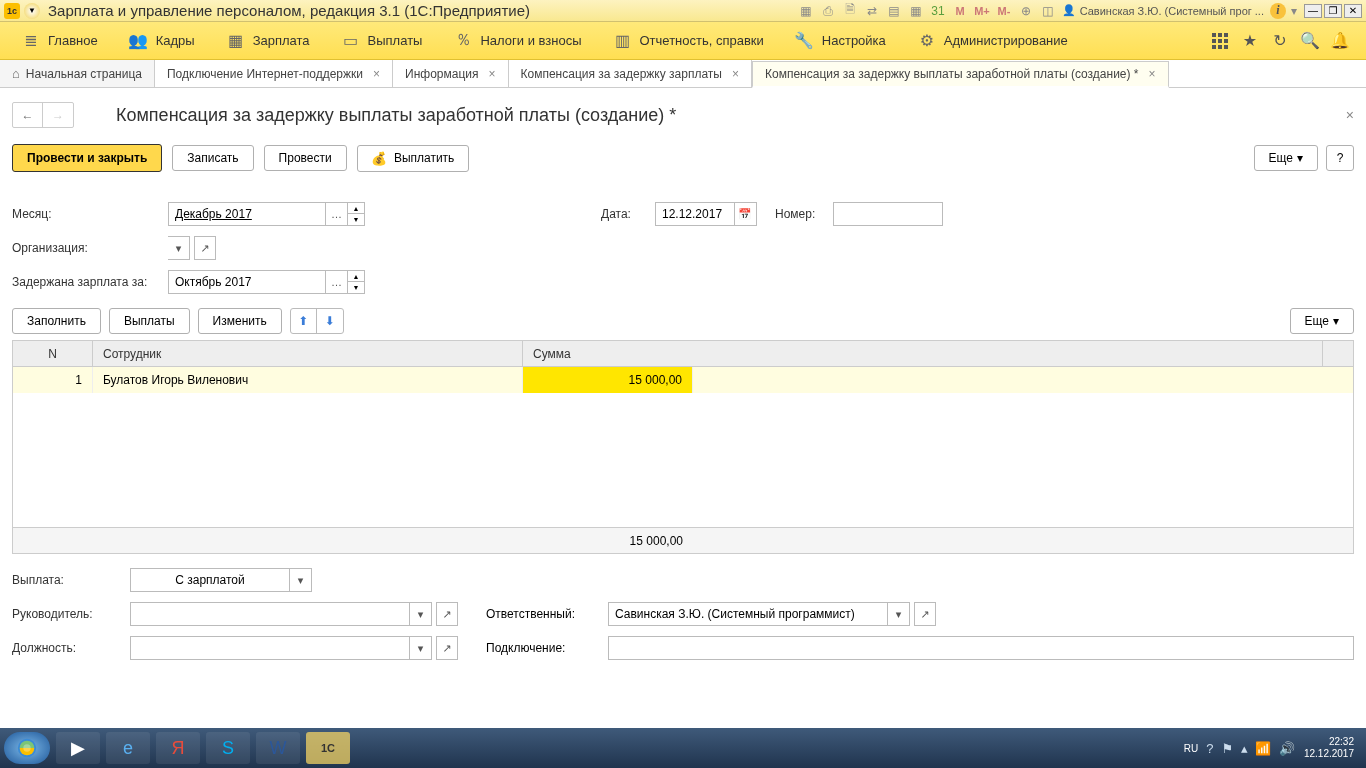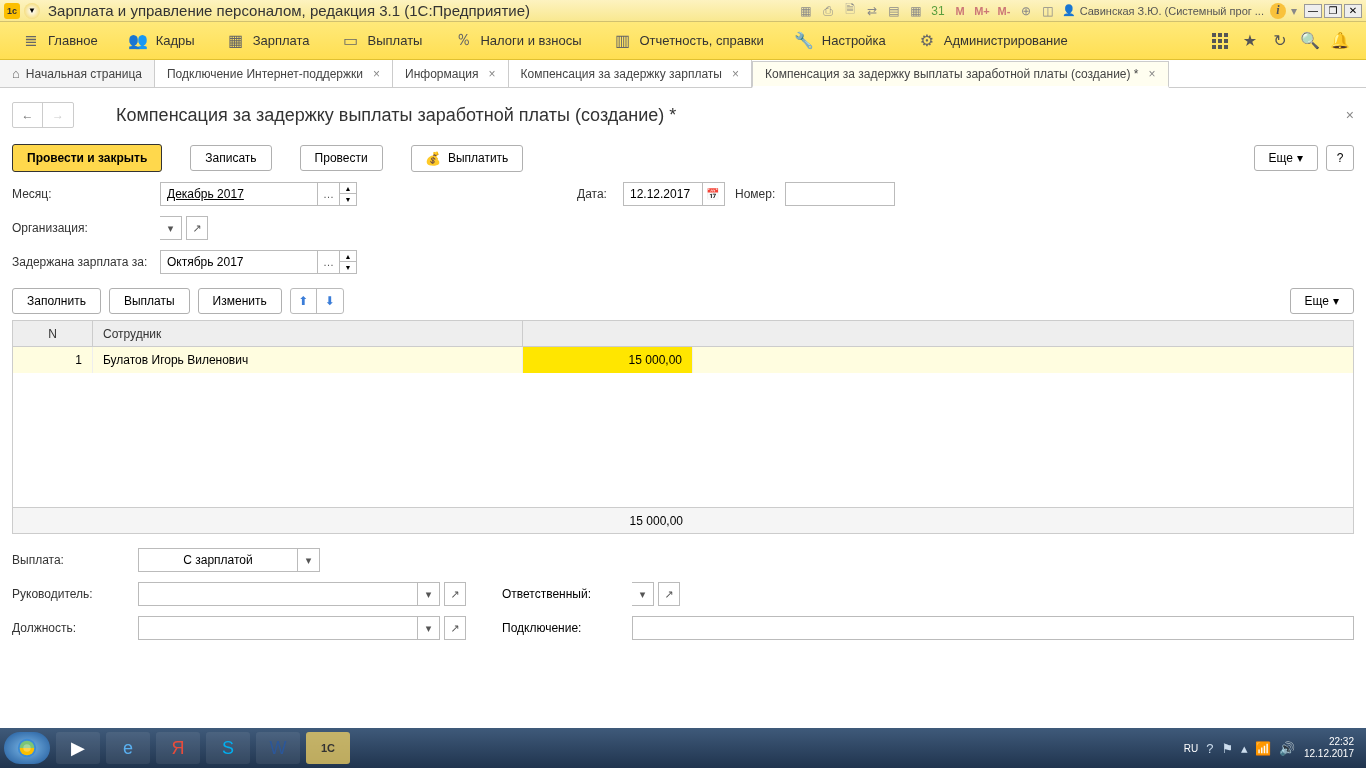--- a/index.html
+++ b/index.html
@@ -38,31 +38,31 @@
 
 .content{ padding:8px 12px 0 12px; position:relative; height:635px; overflow:visible;}
 .header-row{ display:flex; align-items:center; gap:12px; margin-bottom:16px; margin-top:6px;}
 .nav-btns{display:flex;border:1px solid #ccc;border-radius:2px;}
 .nav-btns .nb{width:30px;height:24px;display:flex;align-items:center;justify-content:center;cursor:pointer;color:#666;}
 .nav-btns .nb:first-child{border-right:1px solid #ccc;}
 .page-title{ font-size:18px; color:#333; margin-left:30px;}
 .close-x{margin-left:auto; color:#888; font-size:14px; cursor:pointer;}
 
 
-.toolbar{ display:flex; gap:28px; align-items:center; margin-bottom:10px;}
+.toolbar{ display:flex; gap:10px; align-items:center; margin-bottom:30px;}
 .btn{ border:1px solid #b0b0b0; background:#fff; border-radius:3px; padding:5px 14px; font-size:12px; cursor:pointer; }
 .btn.primary{ background:#ffd84c; border-color:#333; font-weight:bold; padding:6px 14px;}
 .btn.icon-btn{display:flex;align-items:center;gap:6px;}
 .btn.icon-btn .bi{color:#5a9e3e;font-size:13px;}
 .toolbar .right{margin-left:auto;display:flex;gap:8px;}
 .btn.more{display:flex;align-items:center;gap:4px;}
 .btn.q{width:28px;padding:5px 0;text-align:center;}
 
 
-.form-row{display:flex;align-items:center; margin-bottom:10px; gap:0;}
+.form-row{display:flex;align-items:center; margin-bottom:10px; gap:8px;}
 .form-label{ width:148px; font-size:12px; color:#333; text-align:left;}
 .input-group{display:flex;align-items:stretch;}
 .input{border:1px solid #bbb; height:24px; padding:0 6px; font-size:12px; background:#fff;}
 .input-btn{border:1px solid #bbb; border-left:none; width:22px; height:24px; background:#fff; display:flex;align-items:center;justify-content:center; font-size:11px; cursor:pointer; color:#555;}
 .spinner{display:flex;flex-direction:column;border:1px solid #bbb;border-left:none;}
 .spinner div{height:11px;width:16px;display:flex;align-items:center;justify-content:center;font-size:7px;cursor:pointer;}
 .spinner div:first-child{border-bottom:1px solid #bbb;}
 
 
 .table-toolbar{display:flex;gap:8px;align-items:center;margin-bottom:6px;margin-top:14px;}
@@ -84,21 +84,21 @@
 .td-n{width:80px;justify-content:flex-end;}
 .td-emp{width:430px;}
 .td-sum{width:170px;justify-content:flex-end;background:#ffe600;font-weight:normal;}
 .tfoot{display:flex;height:26px;background:#f5f5f5;border-top:1px solid #ccc;align-items:center;}
 .tfoot .tf-n{width:80px;} .tfoot .tf-emp{width:430px;}
 .tfoot .tf-sum{width:170px;text-align:right;padding-right:10px;}
 
 
 .bottom-form{ margin-top:14px;}
 .bottom-form .form-label{width:106px;}
-.form-row2{display:flex;align-items:center;margin-bottom:10px;gap:20px;}
+.form-row2{display:flex;align-items:center;margin-bottom:10px;gap:12px;}
 .form-row2 .col2-label{margin-left:16px;width:110px;}
 
 
 .taskbar{position:absolute;bottom:0;left:0;right:0;height:40px;background:linear-gradient(#3f5a7a,#20344e);display:flex;align-items:center;padding:0 4px;}
 .taskbar .start{width:46px;height:32px;border-radius:16px;background:radial-gradient(#7db9e8,#1e5799);display:flex;align-items:center;justify-content:center;color:#fff;}
 .taskbar .task-icon{width:44px;height:32px;margin-left:6px;display:flex;align-items:center;justify-content:center;background:rgba(255,255,255,0.08);border-radius:3px;color:#fff;font-size:18px;}
 .taskbar .tray{margin-left:auto;display:flex;align-items:center;gap:8px;color:#fff;font-size:10px;padding-right:8px;}
 .taskbar .tray .clock{text-align:right;line-height:12px;}
 .taskbar .tray .ticon{font-size:13px;color:#cde;}
 
@@ -294,20 +294,21 @@
           <span>Еще</span>
           <span>▾</span>
         </button>
     </div>
   </div>
 
   <div class="table-wrap">
     <div class="thead">
       <div class="th th-n">N</div>
       <div class="th th-emp">Сотрудник</div>
+      <div class="th th-sum">Сумма</div>
     </div>
     <div class="tbody">
       <div class="trow">
         <div class="td td-n">1</div>
         <div class="td td-emp">Булатов Игорь Виленович</div>
         <div class="td td-sum">15 000,00</div>
       </div>
     </div>
     <div class="tfoot">
       <div class="tf-n"></div>
@@ -326,20 +327,21 @@
     </div>
     <div class="form-row2">
       <div class="form-label">Руководитель:</div>
       <div class="input-group">
         <input class="input" style="width: 280px;" value="">
         <div class="input-btn">▾</div>
         <div class="input-btn" style="border-left:1px solid #bbb;margin-left:4px;border:1px solid #bbb;">↗</div>
       </div>
       <div class="col2-label">Ответственный:</div>
       <div class="input-group">
+        <input class="input" style="width: 280px;" value="Савинская З.Ю. (Системный программист)">
         <div class="input-btn">▾</div>
         <div class="input-btn" style="border-left:1px solid #bbb;margin-left:4px;border:1px solid #bbb;">↗</div>
       </div>
     </div>
     <div class="form-row2">
       <div class="form-label">Должность:</div>
       <div class="input-group">
         <input class="input" style="width: 280px;" value="">
         <div class="input-btn">▾</div>
         <div class="input-btn" style="border-left:1px solid #bbb;margin-left:4px;border:1px solid #bbb;">↗</div>

